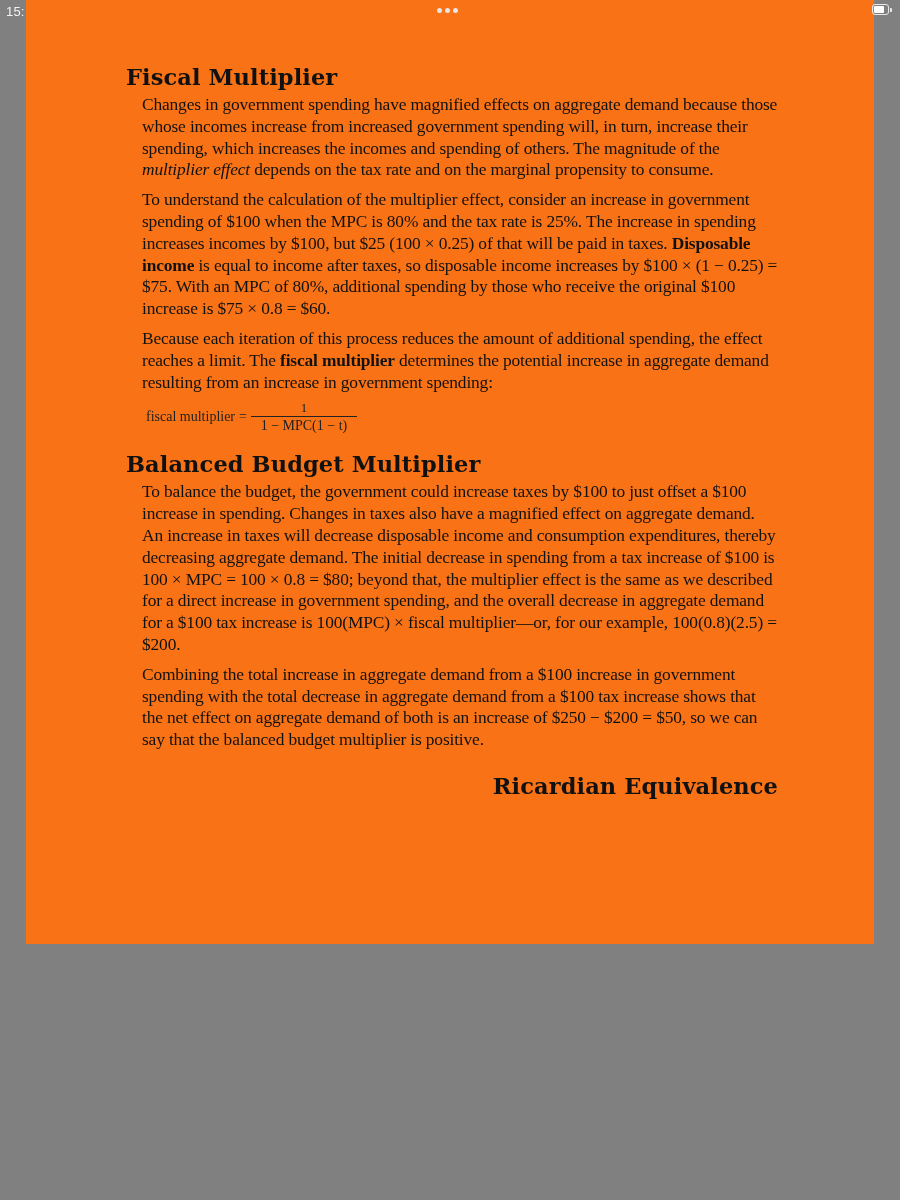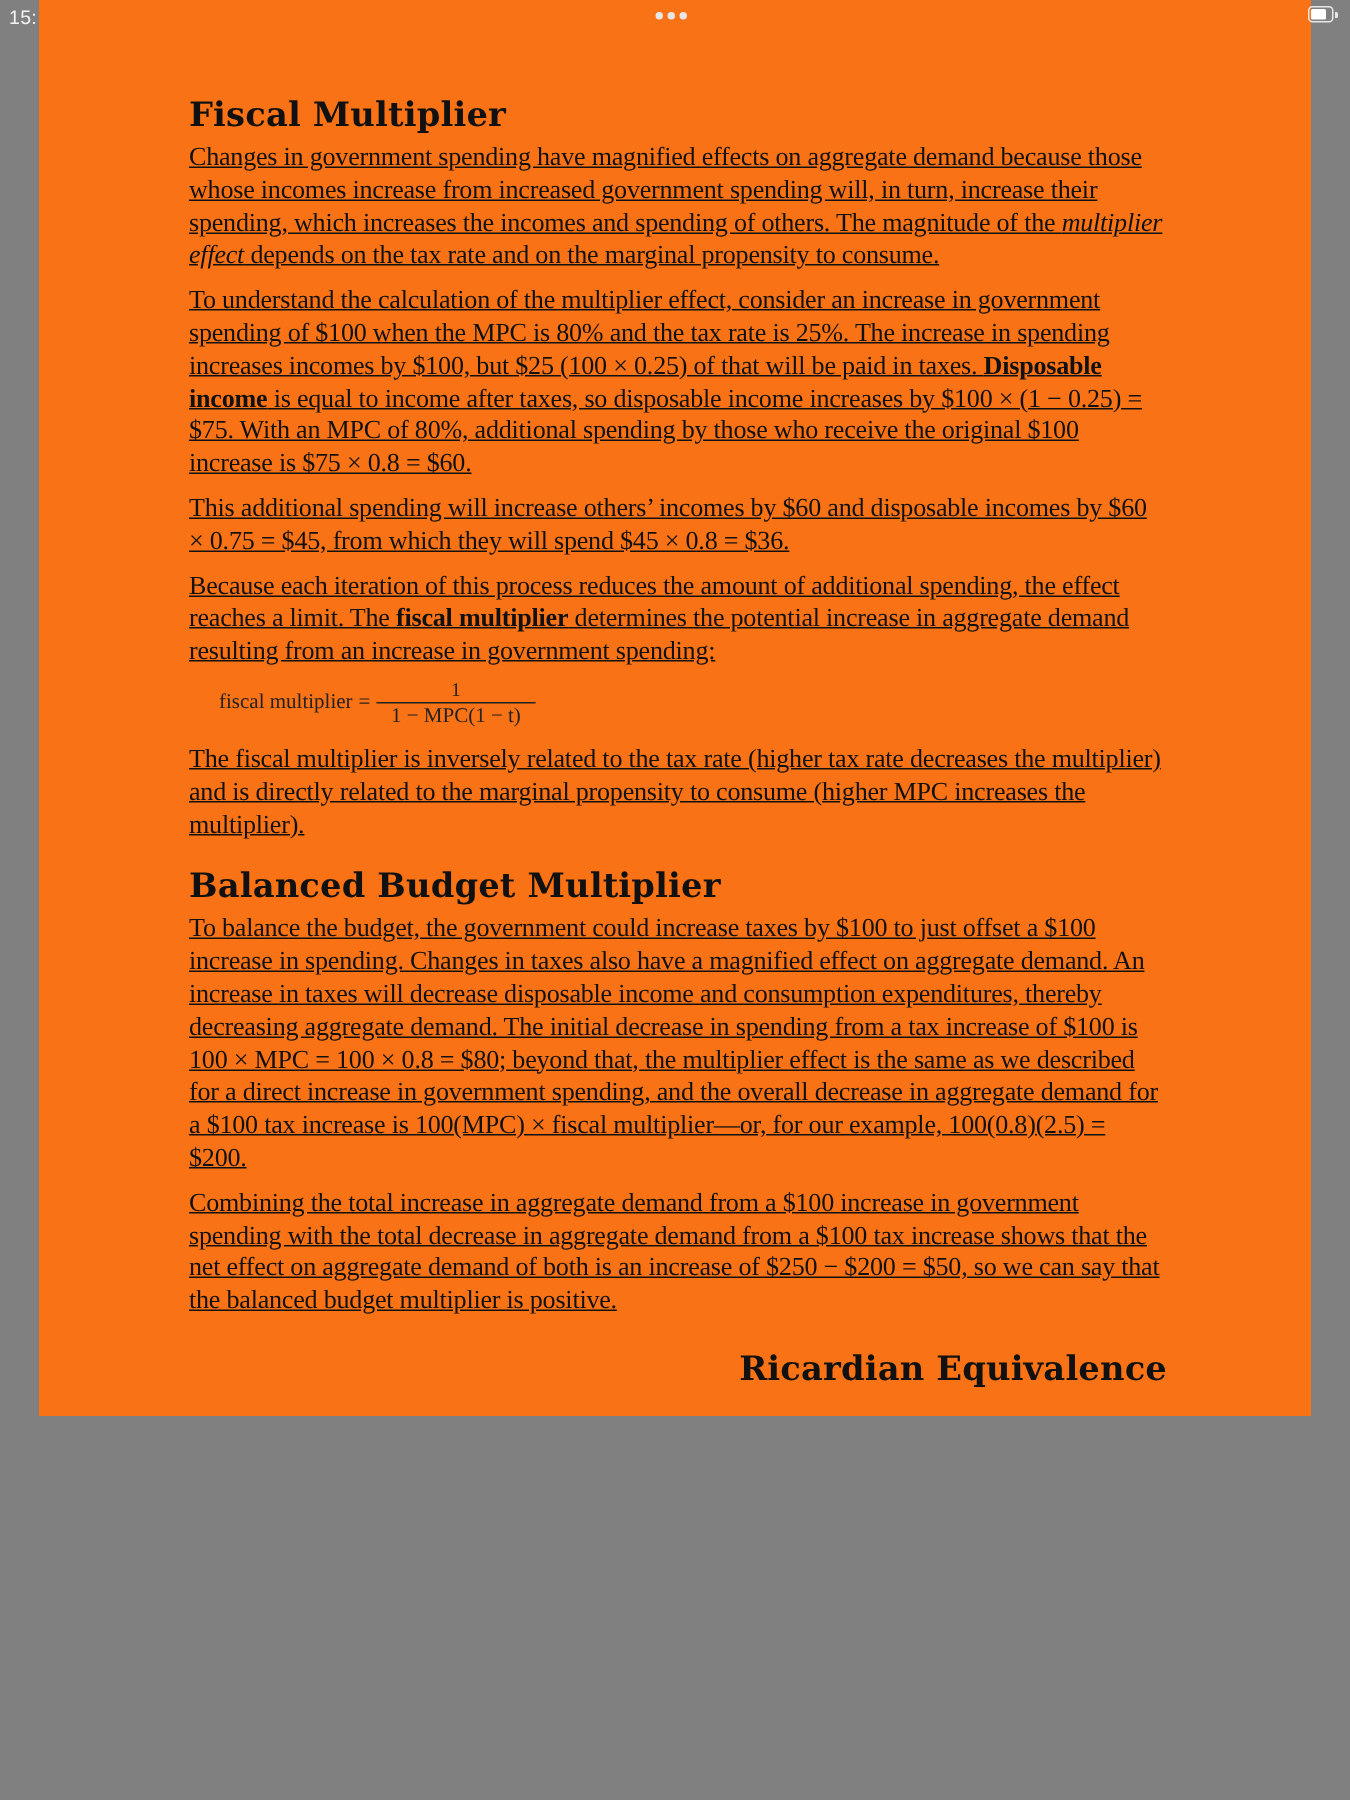--- a/index.html
+++ b/index.html
@@ -30,21 +30,21 @@
     position:absolute; left:26px; top:0; width:848px; height:944px; background:#f97316;
   }
   .content {
     position:absolute; left:100px; top:64px; width:652px; color:#111;
   }
   h2 {
     font-family:"DejaVu Serif", serif; font-weight:bold; font-size:22.5px;
     margin:0 0 4px 0; letter-spacing:0.1px; color:#111;
   }
   p {
-    font-size:17.4px; line-height:21.8px; margin:0 0 8px 0; letter-spacing:-0.15px;text-decoration:underline;
+    font-size:17.4px; line-height:21.8px; margin:0 0 8px 16px; letter-spacing:-0.15px;
   }
   .sec2 { margin-top:18px; }
   .sec3 { margin-top:22px;text-align:right; }
   .formula {
     display:flex; align-items:center; margin:3px 0 10px 20px;
     font-family:"Liberation Serif", serif; font-size:14px; color:#222;
   }
   .formula .lhs { margin-right:4px; }
   .formula .eq { margin-right:4px; }
   .frac { display:inline-flex; flex-direction:column; align-items:center; }
@@ -68,34 +68,32 @@
   </div>
 </div>
 
 <div class="page">
   <div class="content">
 
     <section>
       <h2>Fiscal Multiplier</h2>
       <p><span>Changes in government spending have magnified effects on aggregate demand because those whose incomes increase from increased government spending will, in turn, increase their spending, which increases the incomes and spending of others. The magnitude of the </span><em>multiplier effect</em><span> depends on the tax rate and on the marginal propensity to consume.</span></p>
       <p><span>To understand the calculation of the multiplier effect, consider an increase in government spending of $100 when the MPC is 80% and the tax rate is 25%. The increase in spending increases incomes by $100, but $25 (100 × 0.25) of that will be paid in taxes. </span><strong>Disposable income</strong><span> is equal to income after taxes, so disposable income increases by $100 × (1 − 0.25) = $75. With an MPC of 80%, additional spending by those who receive the original $100 increase is $75 × 0.8 = $60.</span></p>
-      <p>This additional spending will increase others’ incomes by $60 and disposable incomes by $60 × 0.75 = $45, from which they will spend $45 × 0.8 = $36.</p>
       <p><span>Because each iteration of this process reduces the amount of additional spending, the effect reaches a limit. The </span><strong>fiscal multiplier</strong><span> determines the potential increase in aggregate demand resulting from an increase in government spending:</span></p>
 
       <div class="formula">
         <span class="lhs">fiscal multiplier</span>
         <span class="eq">=</span>
         <span class="frac">
           <span class="num">1</span>
           <span class="bar"></span>
           <span class="den">1 − MPC(1 − t)</span>
         </span>
       </div>
 
-      <p>The fiscal multiplier is inversely related to the tax rate (higher tax rate decreases the multiplier) and is directly related to the marginal propensity to consume (higher MPC increases the multiplier).</p>
     </section>
 
     <section class="sec2">
       <h2>Balanced Budget Multiplier</h2>
       <p>To balance the budget, the government could increase taxes by $100 to just offset a $100 increase in spending. Changes in taxes also have a magnified effect on aggregate demand. An increase in taxes will decrease disposable income and consumption expenditures, thereby decreasing aggregate demand. The initial decrease in spending from a tax increase of $100 is 100 × MPC = 100 × 0.8 = $80; beyond that, the multiplier effect is the same as we described for a direct increase in government spending, and the overall decrease in aggregate demand for a $100 tax increase is 100(MPC) × fiscal multiplier—or, for our example, 100(0.8)(2.5) = $200.</p>
       <p>Combining the total increase in aggregate demand from a $100 increase in government spending with the total decrease in aggregate demand from a $100 tax increase shows that the net effect on aggregate demand of both is an increase of $250 − $200 = $50, so we can say that the balanced budget multiplier is positive.</p>
     </section>
 
     <section class="sec3">
       <h2>Ricardian Equivalence</h2>

